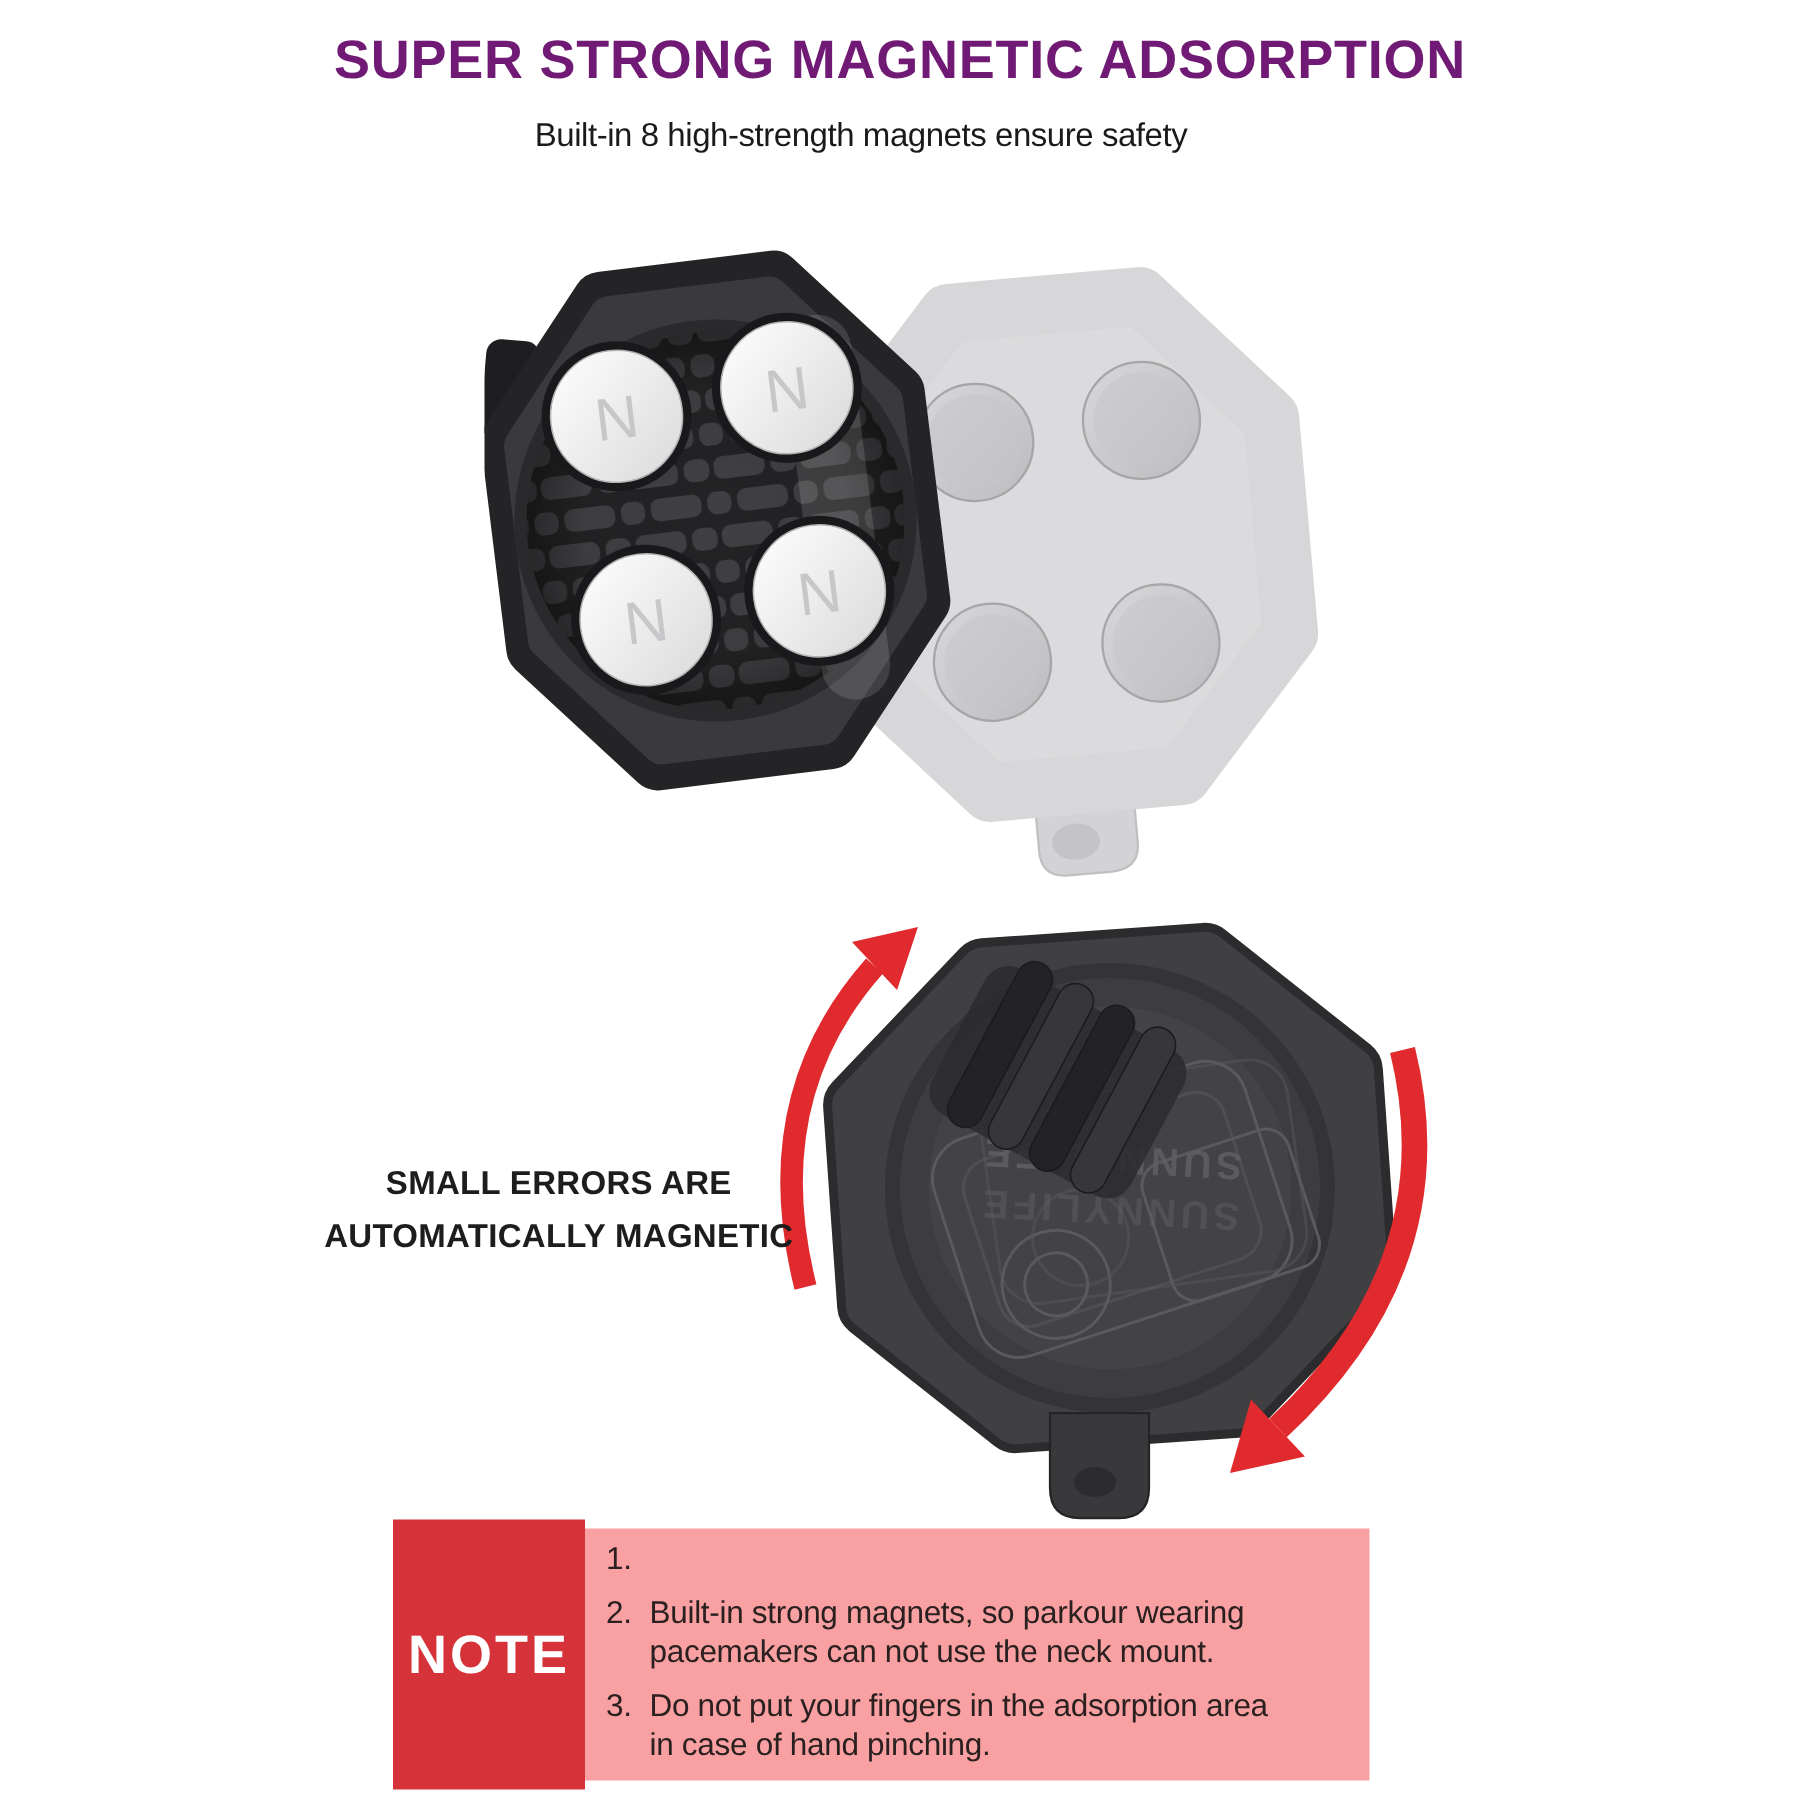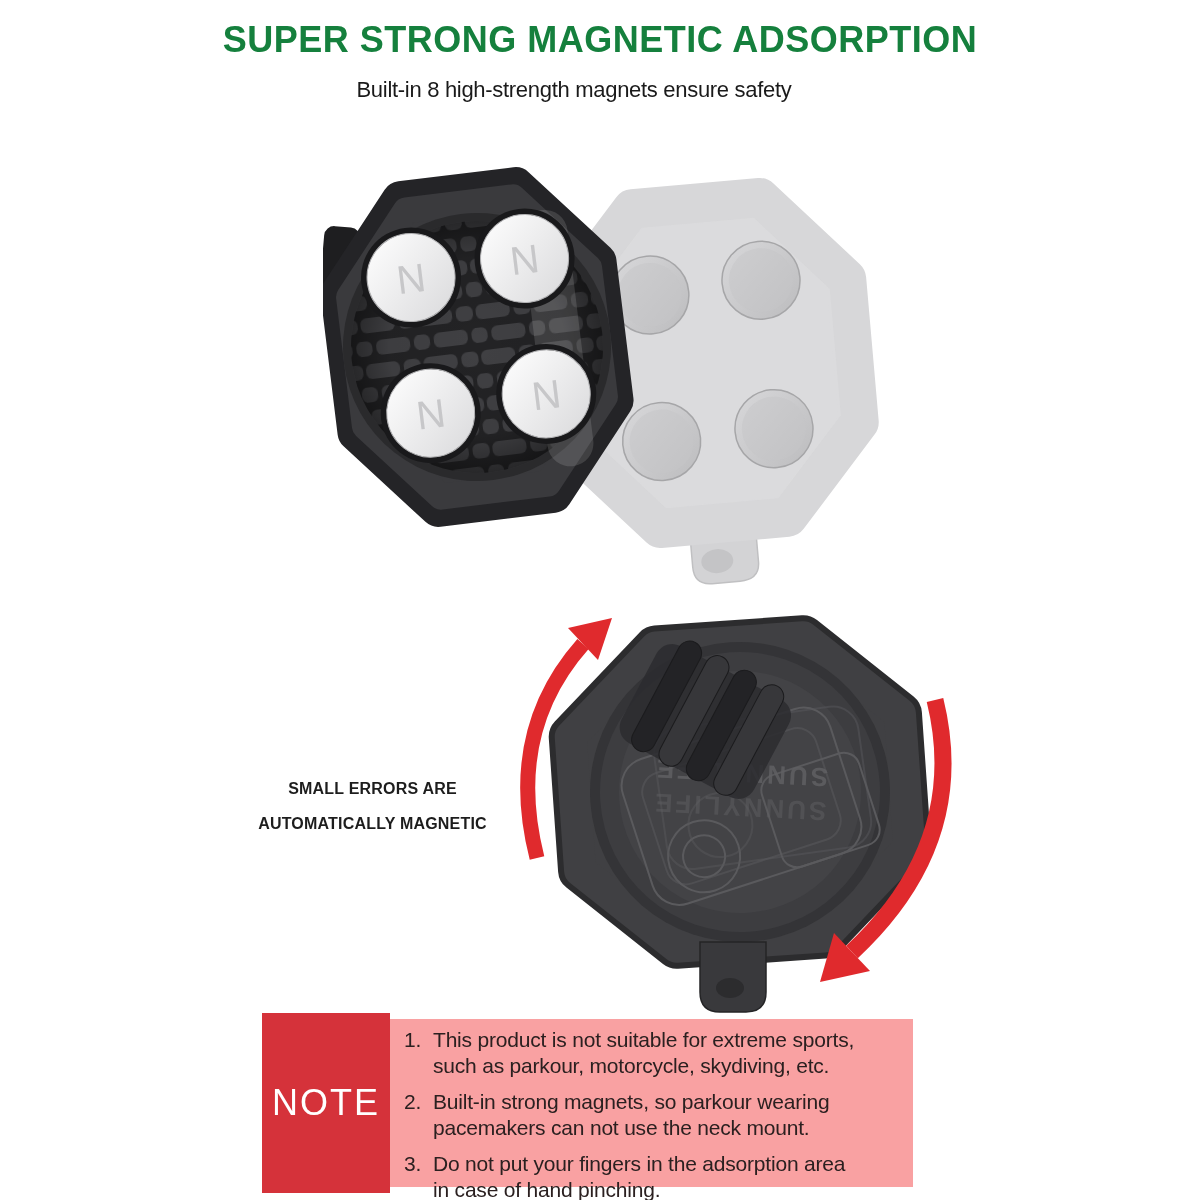--- a/index.html
+++ b/index.html
@@ -1,29 +1,29 @@
 <!DOCTYPE html>
 <html><head>
 <meta charset="utf-8">
 <style>
   html,body{margin:0;padding:0;background:#ffffff;}
   body{width:1200px;height:1200px;position:relative;overflow:hidden;
        font-family:"Liberation Sans",sans-serif;color:#111;}
   .abs{position:absolute;}
   .page-title{left:0;top:20px;width:1200px;text-align:center;
-      font-size:36px;font-weight:bold;letter-spacing:.5px;color:#15803d;line-height:40px;}
+      font-size:36px;font-weight:bold;letter-spacing:.5px;color:#701a75;line-height:40px;}
   .page-subtitle{left:0;top:76px;width:1148px;text-align:center;
       font-size:22px;letter-spacing:-.3px;color:#1a1a1a;line-height:27px;}
   .illus{position:absolute;}
   .rotation-caption{left:205px;top:771px;width:335px;text-align:center;
-      font-size:16px;font-weight:bold;color:#1d1d1d;line-height:35px;letter-spacing:.2px;}
+      font-size:22px;font-weight:bold;color:#1d1d1d;line-height:35px;letter-spacing:.2px;}
   .note-pink{left:270px;top:1019px;width:643px;height:168px;background:#f9a1a2;}
   .note-red{left:262px;top:1013px;width:128px;height:180px;background:#d5323a;
       display:flex;align-items:center;justify-content:center;}
-  .note-red span{color:#ffffff;font-size:36px;font-weight:normal;letter-spacing:2px;}
+  .note-red span{color:#ffffff;font-size:36px;font-weight:bold;letter-spacing:2px;}
   .note-items{left:404px;top:1027px;width:500px;font-size:21px;letter-spacing:-.2px;
       color:#2b2020;line-height:26px;}
   .note-item{display:flex;margin-bottom:10px;}
   .note-item .num{width:29px;flex:none;}
   svg text.mlabel{font-family:"Liberation Sans",sans-serif;}
   svg text.logo{font-family:"Liberation Sans",sans-serif;font-weight:bold;}
 </style>
 </head>
 <body>
 
@@ -160,24 +160,20 @@
   <div>AUTOMATICALLY MAGNETIC</div>
 </div>
 
 <div class="abs note-pink"></div>
 <div class="abs note-red">
   <span>NOTE</span>
 </div>
 <div class="abs note-items">
   <div class="note-item">
     <span class="num">1.</span>
-    <div>
-      <div>This product is not suitable for extreme sports,</div>
-      <div>such as parkour, motorcycle, skydiving, etc.</div>
-    </div>
   </div>
   <div class="note-item">
     <span class="num">2.</span>
     <div>
       <div>Built-in strong magnets, so parkour wearing</div>
       <div>pacemakers can not use the neck mount.</div>
     </div>
   </div>
   <div class="note-item">
     <span class="num">3.</span>

